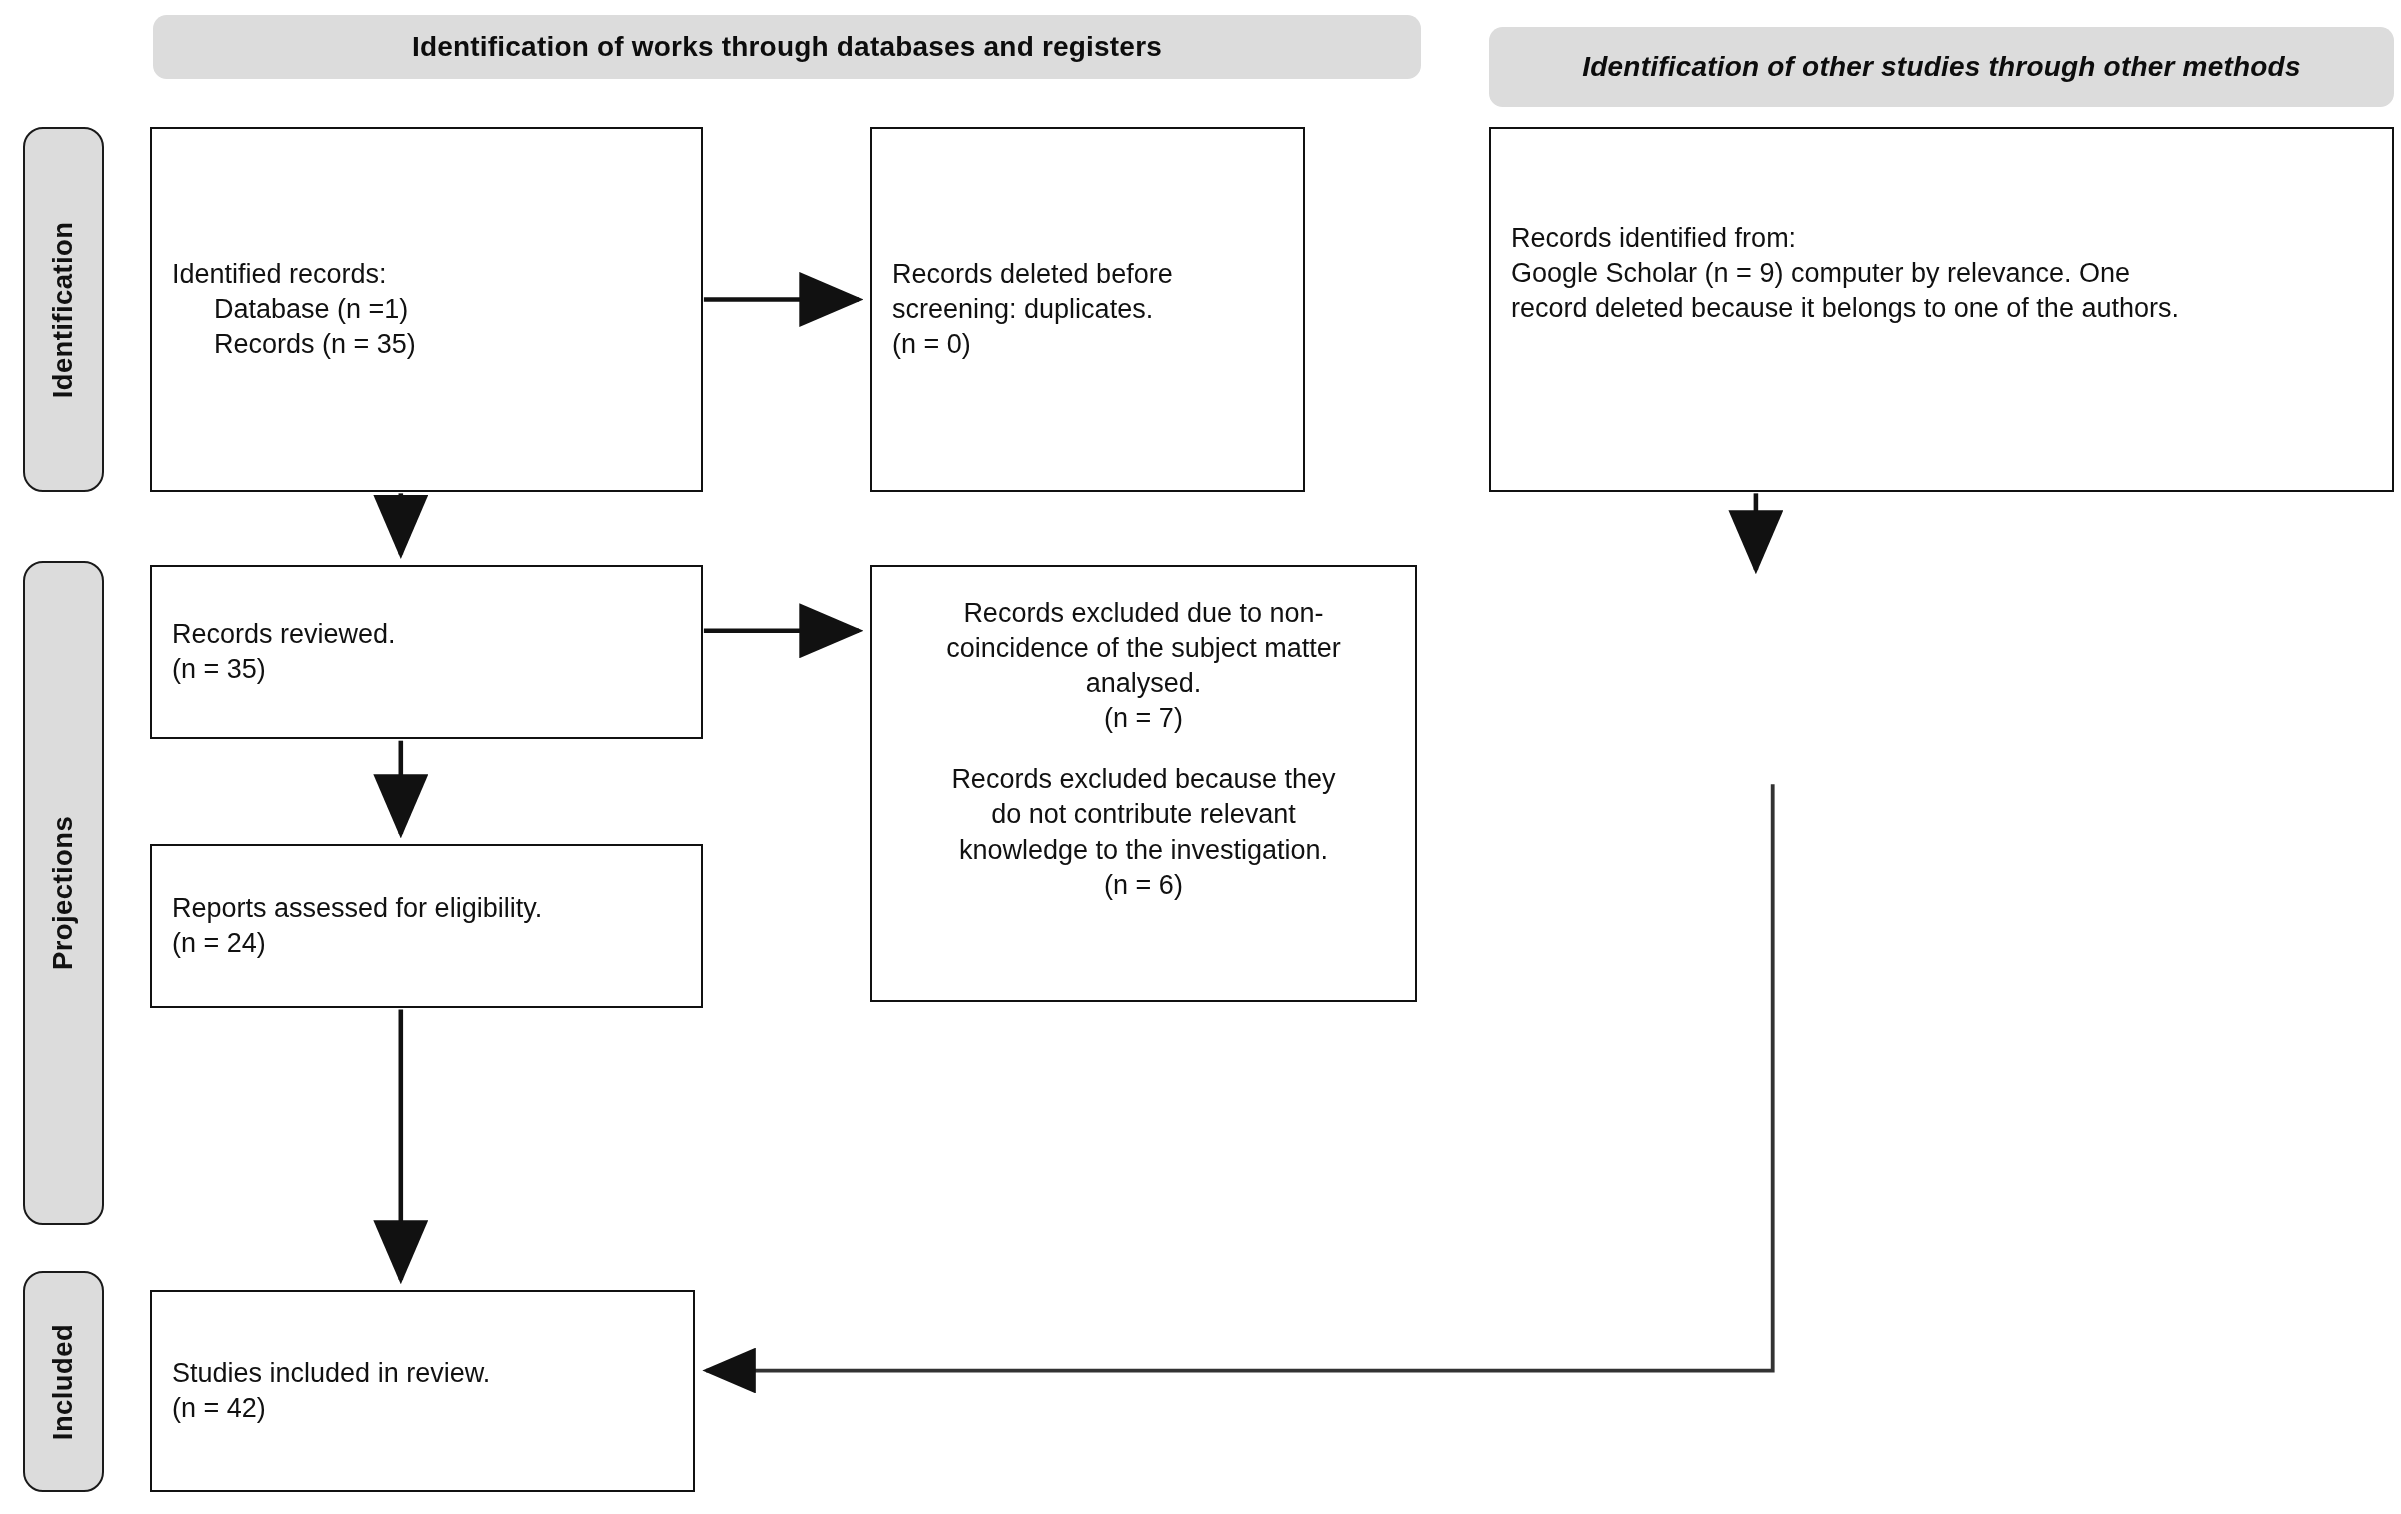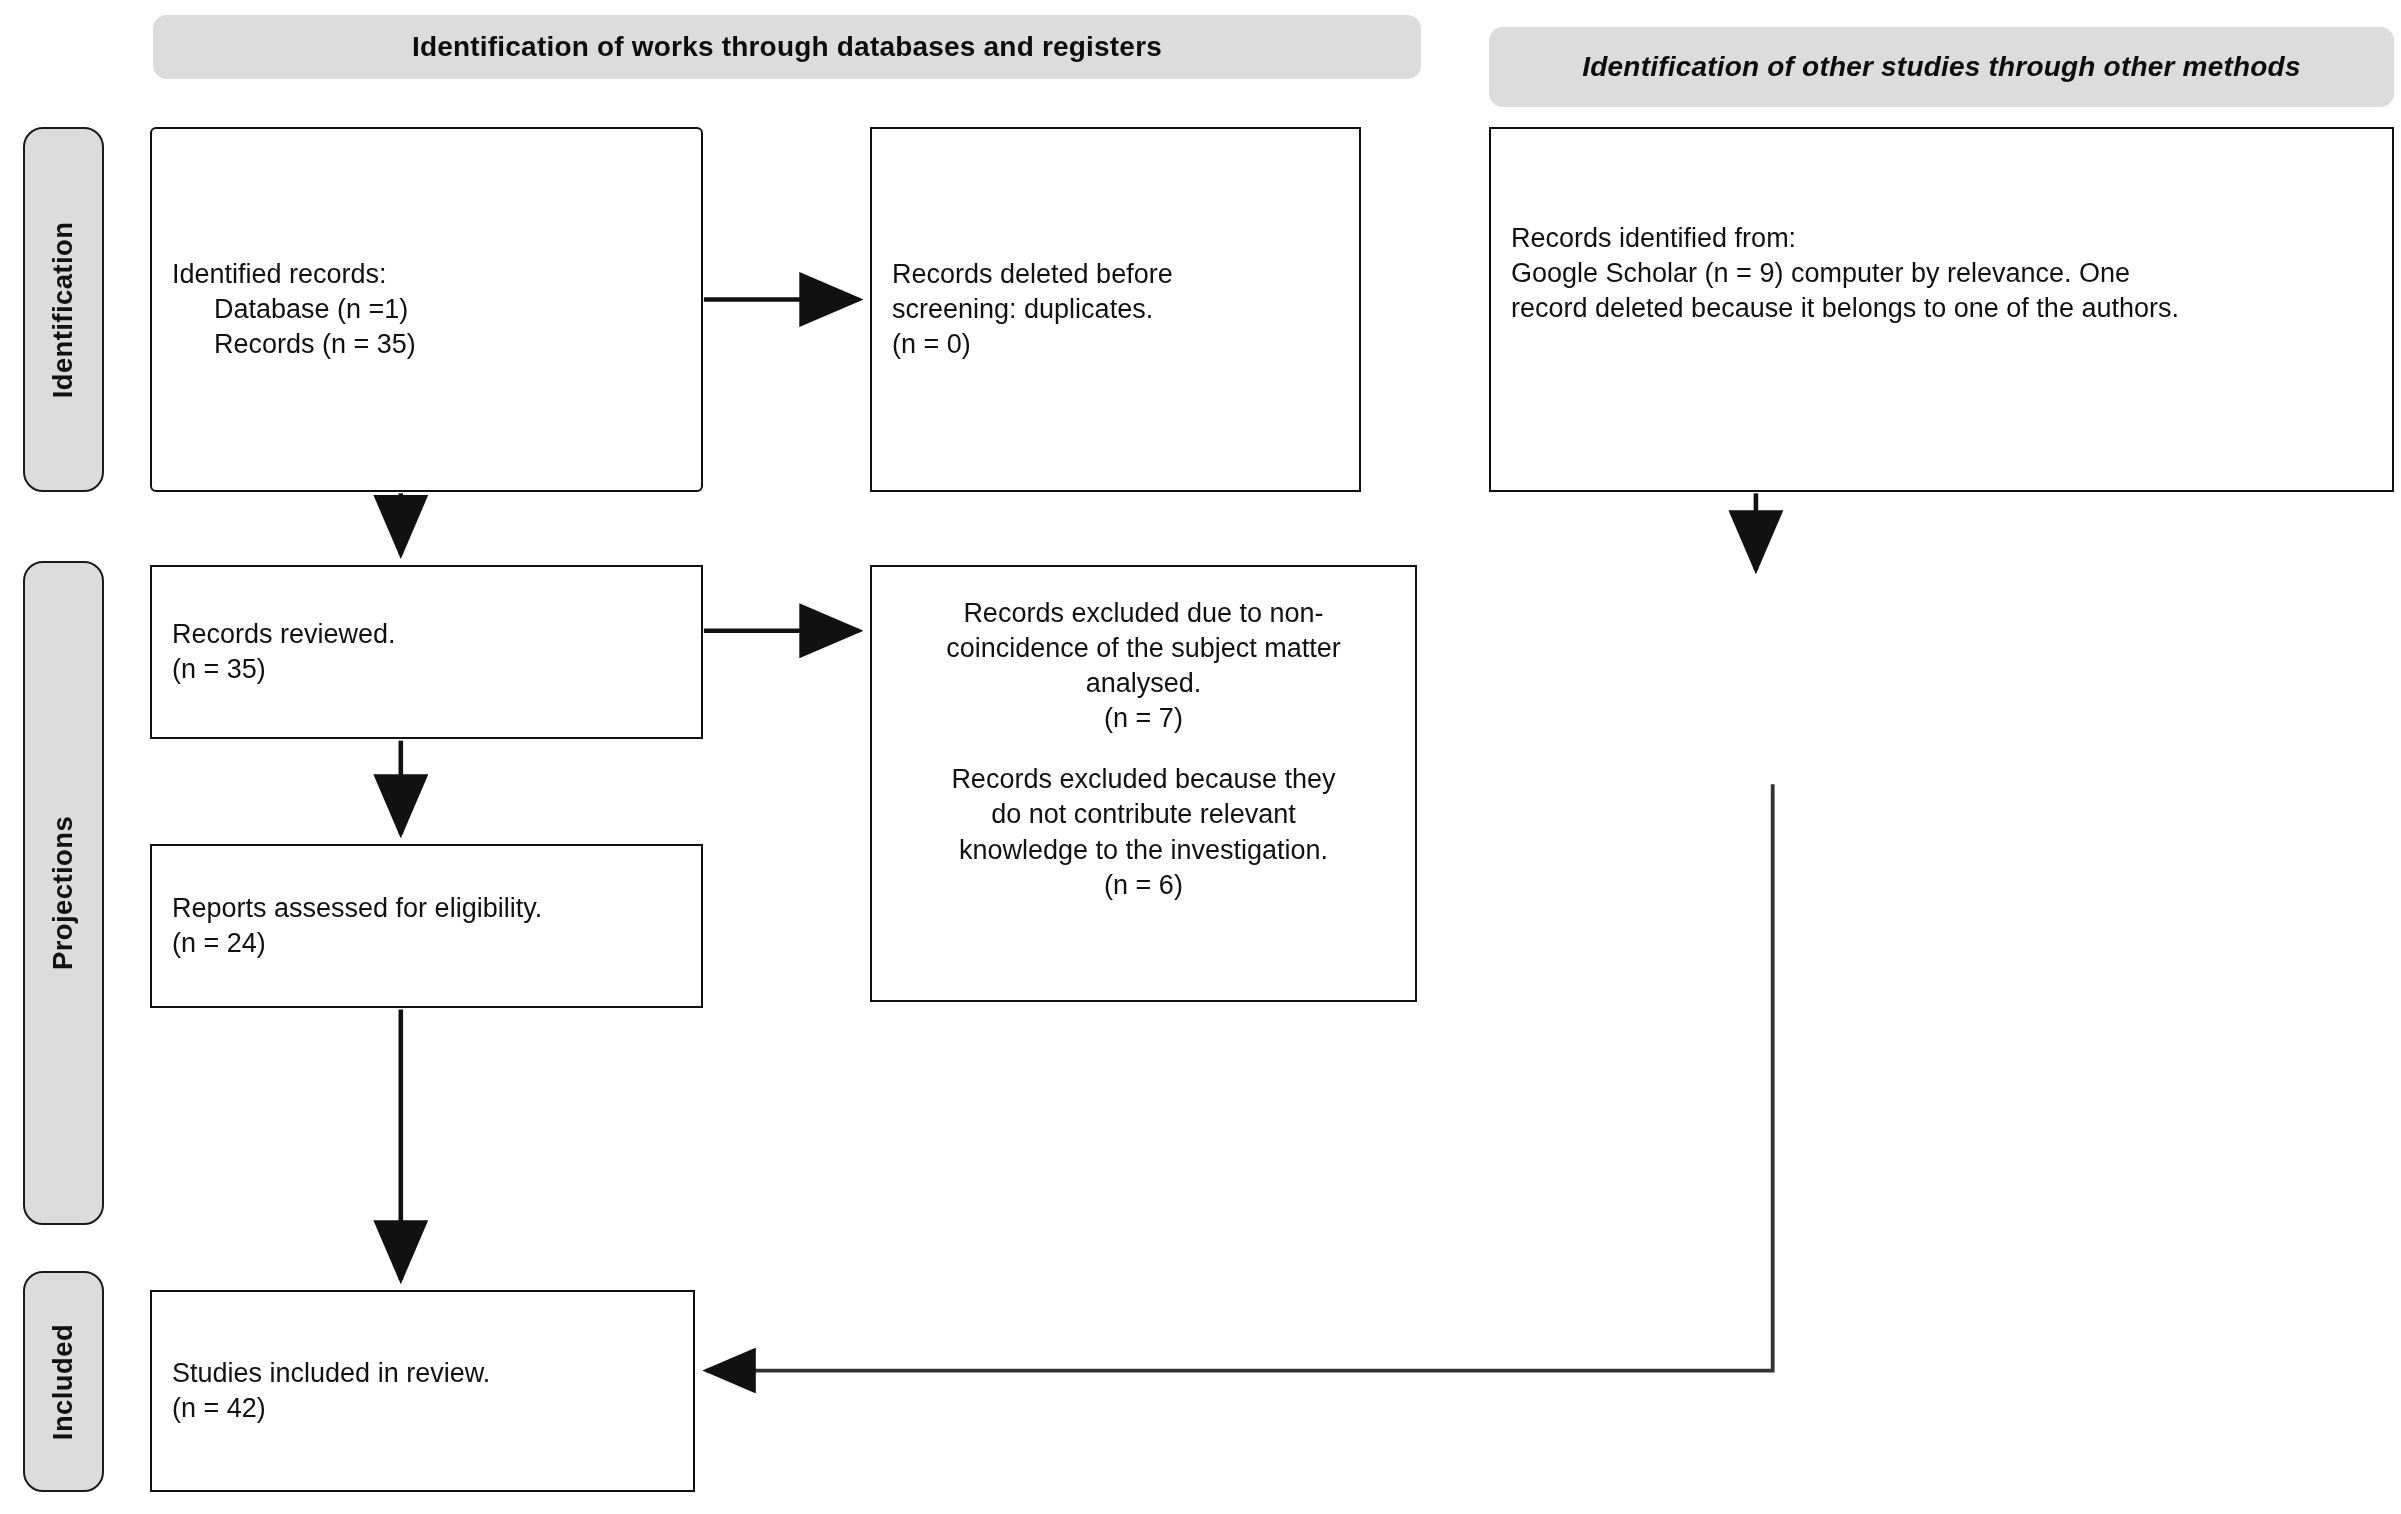--- a/index.html
+++ b/index.html
@@ -102,27 +102,27 @@
   </div>
 
   <div class="phase-label" style="left:23px; top:561px; width:81px; height:664px;">
     <span>Projections</span>
   </div>
 
   <div class="phase-label" style="left:23px; top:1271px; width:81px; height:221px;">
     <span>Included</span>
   </div>
 
-  <div class="node" style="left:150px; top:127px; width:553px; height:365px;border-radius:6px;">
+  <div class="node" style="left:150px; top:127px; width:553px; height:365px;">
     <div class="line">Identified records:</div>
     <div class="line indent">Database (n =1)</div>
     <div class="line indent">Records (n = 35)</div>
   </div>
 
-  <div class="node" style="left:870px; top:127px; width:491px; height:365px;">
+  <div class="node" style="left:870px; top:127px; width:435px; height:365px;">
     <div class="line">Records deleted before</div>
     <div class="line">screening: duplicates.</div>
     <div class="line">(n = 0)</div>
   </div>
 
   <div class="node" style="left:150px; top:565px; width:553px; height:174px;">
     <div class="line">Records reviewed.</div>
     <div class="line">(n = 35)</div>
   </div>
 

